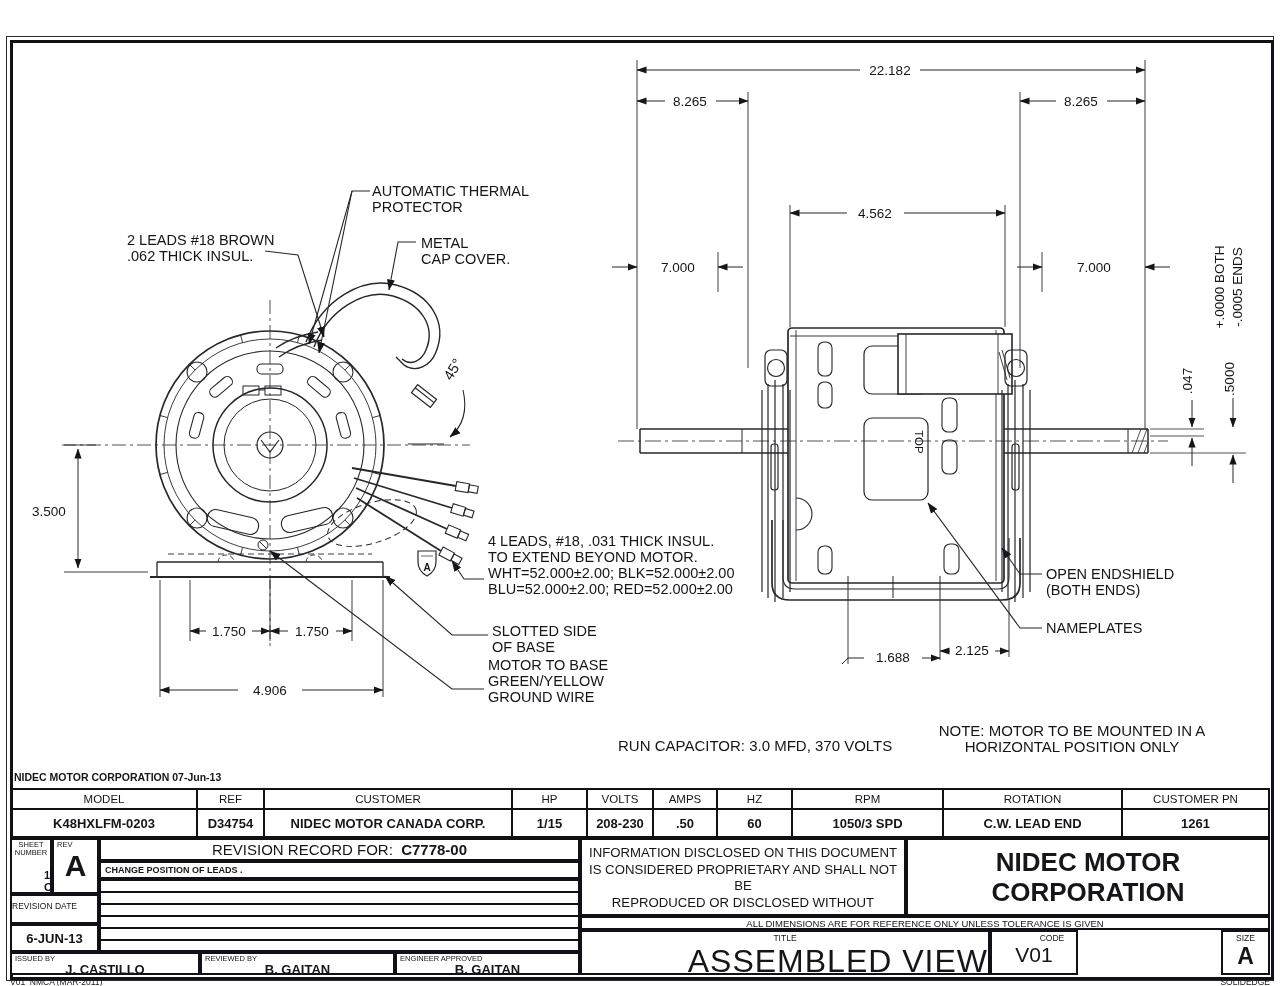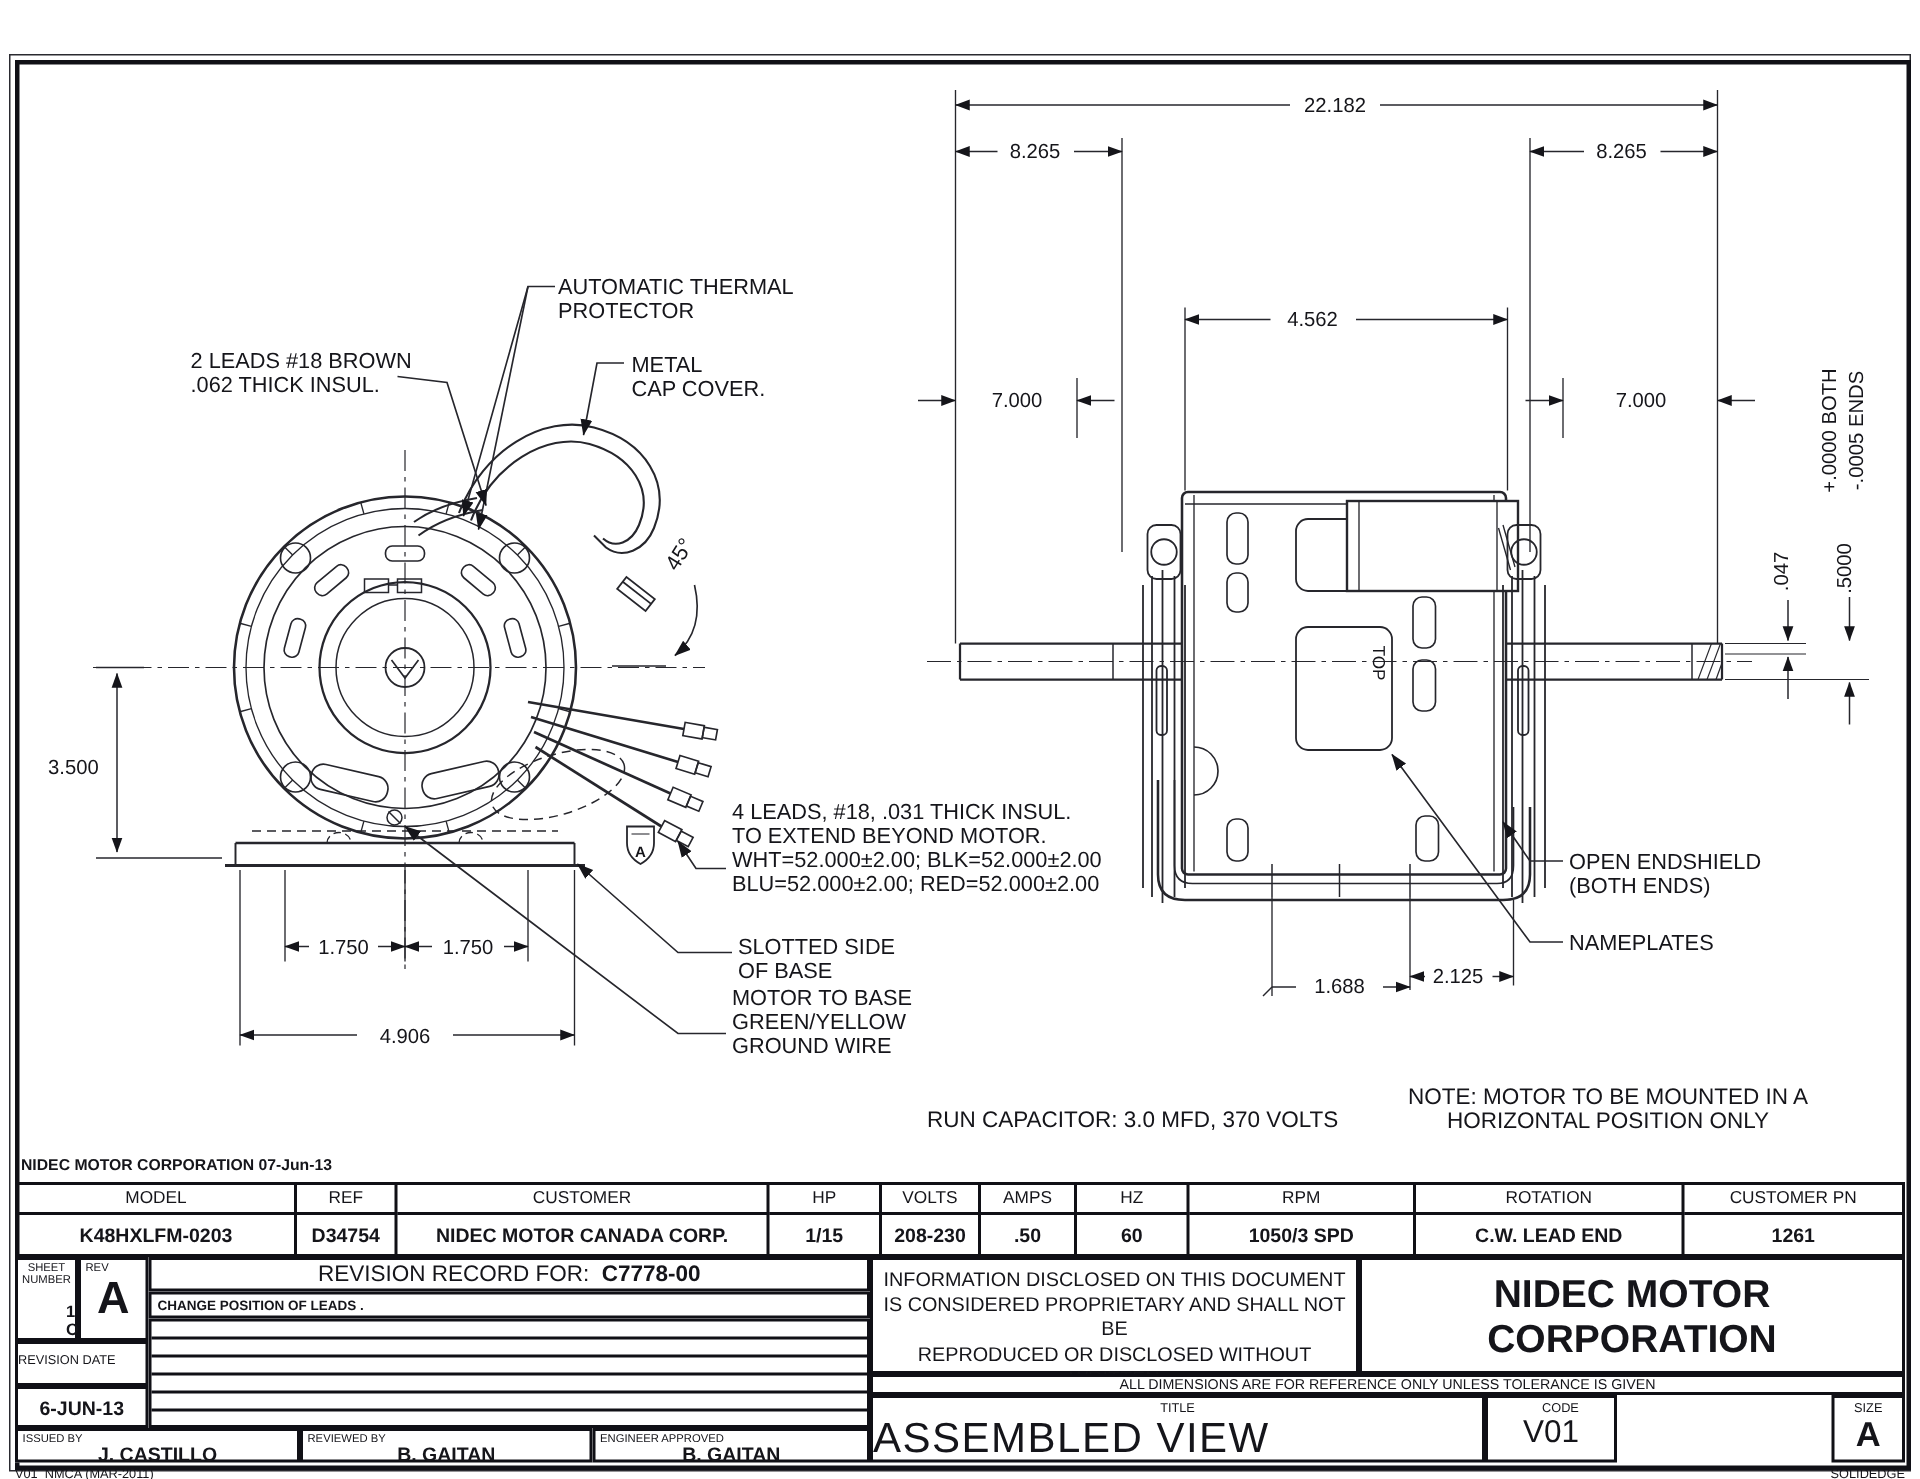--- a/index.html
+++ b/index.html
@@ -425,24 +425,24 @@
     <div>REPRODUCED OR DISCLOSED WITHOUT WRITTEN</div>
     <div>CONSENT OF NIDEC MOTOR CORPORATION</div>
   </div>
   <div class="box" style="left:906px;top:838px;width:364px;height:78px;text-align:center;font-weight:bold;font-size:26px;line-height:30px;padding-top:7px;">
     <div>NIDEC MOTOR</div>
     <div>CORPORATION</div>
   </div>
   <div class="box ctr" style="left:580px;top:916px;width:690px;height:14px;font-size:9.5px;">ALL DIMENSIONS ARE FOR REFERENCE ONLY UNLESS TOLERANCE IS GIVEN</div>
   <div class="box" style="left:580px;top:930px;width:410px;height:45px;">
     <div style="font-size:8.5px;text-align:center;padding-top:1px;">TITLE</div>
-    <div style="font-size:28px;text-align:left;letter-spacing:1px;">ASSEMBLED VIEW</div>
+    <div style="font-size:32px;text-align:right;letter-spacing:1px;">ASSEMBLED VIEW</div>
   </div>
   <div class="box" style="left:990px;top:930px;width:88px;height:45px;">
-    <div style="font-size:8.5px;padding-top:1px;margin-left:36px;">CODE</div>
+    <div style="font-size:8.5px;text-align:center;padding-top:1px;margin-left:36px;">CODE</div>
     <div style="font-size:21px;font-weight:normal;text-align:center;">V01</div>
   </div>
   <div class="box" style="left:1221px;top:930px;width:49px;height:45px;">
     <div style="font-size:8.5px;text-align:center;padding-top:1px;">SIZE</div>
     <div style="font-size:23px;font-weight:bold;text-align:center;">A</div>
   </div>
 
   <div class="footer" style="left:10px;">V01_NMCA (MAR-2011)</div>
   <div class="footer" style="right:10px;">SOLIDEDGE</div>
 

